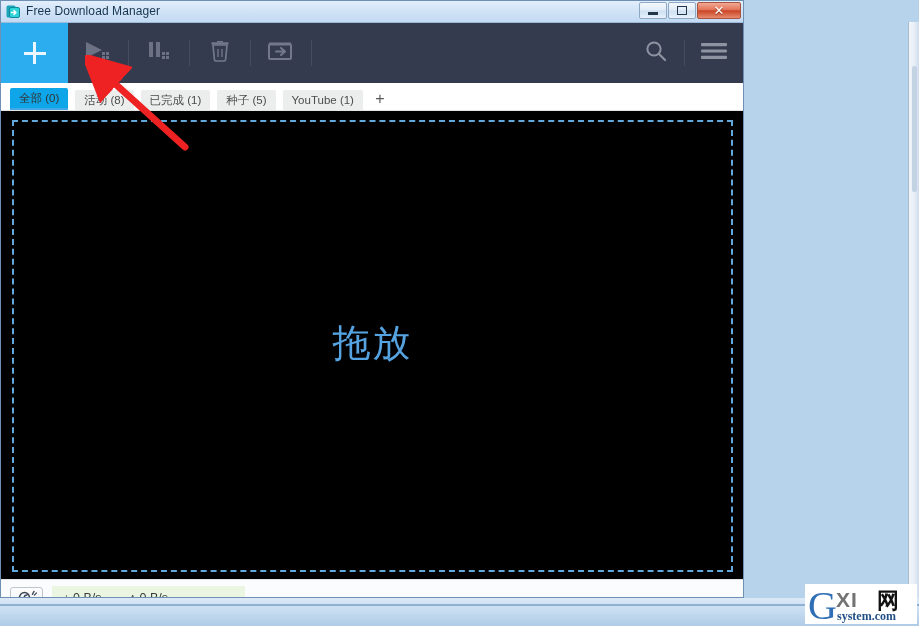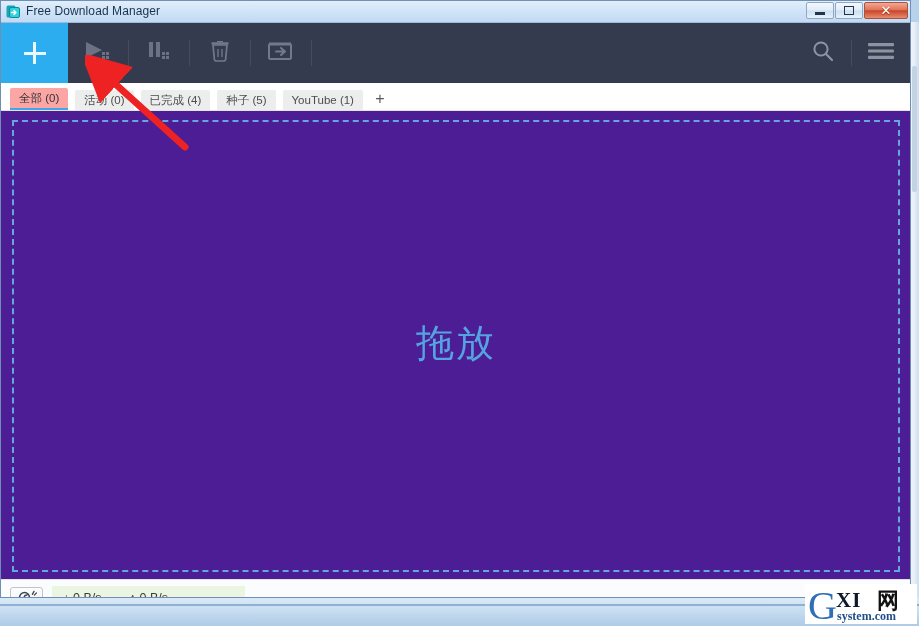--- a/index.html
+++ b/index.html
@@ -48,21 +48,21 @@
     position: absolute; left: 0; bottom: 0; width: 919px; height: 28px;
     background: linear-gradient(180deg,#dbe9f7 0%, #c6dcf0 48%, #aecbe6 100%);
   }
   .bg-bottom-line {
     position: absolute; left: 0; bottom: 20px; width: 919px; height: 2px;
     background: #8fb2d4;
   }
 
   
   .fdm-window {
-    position: absolute; left: 0; top: 0; width: 911px; height: 598px;
+    position: absolute; left: 0; top: 0; width: 744px; height: 598px;
     background: #ffffff;
     border: 1px solid #6f90b4;
     box-sizing: border-box;
     overflow: hidden;
   }
 
   
   .titlebar {
     position: relative; height: 21px;
     background: linear-gradient(180deg,#e2eefb 0%, #d2e4f7 45%, #c3daf3 100%);
@@ -138,33 +138,33 @@
     height: 20px; line-height: 20px;
     padding: 0 9px; margin-right: 7px;
     font-size: 11.5px; color: #4c4c4c;
     background: #eceded;
     border-radius: 2px 2px 0 0;
     white-space: nowrap;
     cursor: pointer;
     box-sizing: border-box;
   }
   .tab.active {
-    background: #fca5a5;
+    background: #0ea5e9;
     color: #333;
     border-bottom: 2px solid #41a8e8;
     height: 22px; line-height: 20px;
   }
   .tab-add {
     width: 20px; height: 20px; line-height: 18px; text-align: center;
     font-size: 16px; color: #585858; cursor: pointer;
   }
 
   
   .dropzone-wrap {
-    position: relative; height: 468px; background: #4c1d95; padding: 9px 10px 7px 11px;
+    position: relative; height: 468px; background: #000000; padding: 9px 10px 7px 11px;
     box-sizing: border-box;
   }
   .dropzone {
     width: 100%; height: 100%;
     border: 2px dashed #62a8dd;
     box-sizing: border-box;
     display: flex; flex-direction: column;
     align-items: center; justify-content: center;
   }
   .dz-title {
@@ -214,22 +214,22 @@
     width: 112px; height: 40px;
     background: #ffffff;
   }
   .wm-g {
     position:absolute; left:3px; top:2px;
     font-family: "Liberation Serif", serif;
     font-size: 40px; color: #2f6fb5; line-height: 1;
   }
   .wm-xi {
     position:absolute; left:31px; top:4px;
-    font-family: Liberation Serif, serif;
-    font-size: 21px; color: #0f172a; font-weight: bold; letter-spacing: 1px;
+    font-family: Liberation Sans, sans-serif;
+    font-size: 21px; color: #737373; font-weight: bold; letter-spacing: 1px;
   }
   .wm-net {
     position:absolute; left:72px; top:2px;
     font-size: 22px; color: #111; font-weight: bold;
   }
   .wm-sys {
     position:absolute; left:32px; top:25px;
     font-family: "Liberation Serif", serif;
     font-size: 12px; color: #1f4f86; font-weight: bold;
   }
@@ -372,24 +372,24 @@
           </span>
         </div>
       </div>
     </div>
 
     <div class="tabbar">
       <div class="tab active">
         <span>全部 (0)</span>
       </div>
       <div class="tab">
-        <span>活动 (0)</span>
+        <span>活动 (8)</span>
       </div>
       <div class="tab">
-        <span>已完成 (4)</span>
+        <span>已完成 (1)</span>
       </div>
       <div class="tab">
         <span>种子 (5)</span>
       </div>
       <div class="tab">
         <span>YouTube (1)</span>
       </div>
       <div class="tab-add">+</div>
     </div>
 

